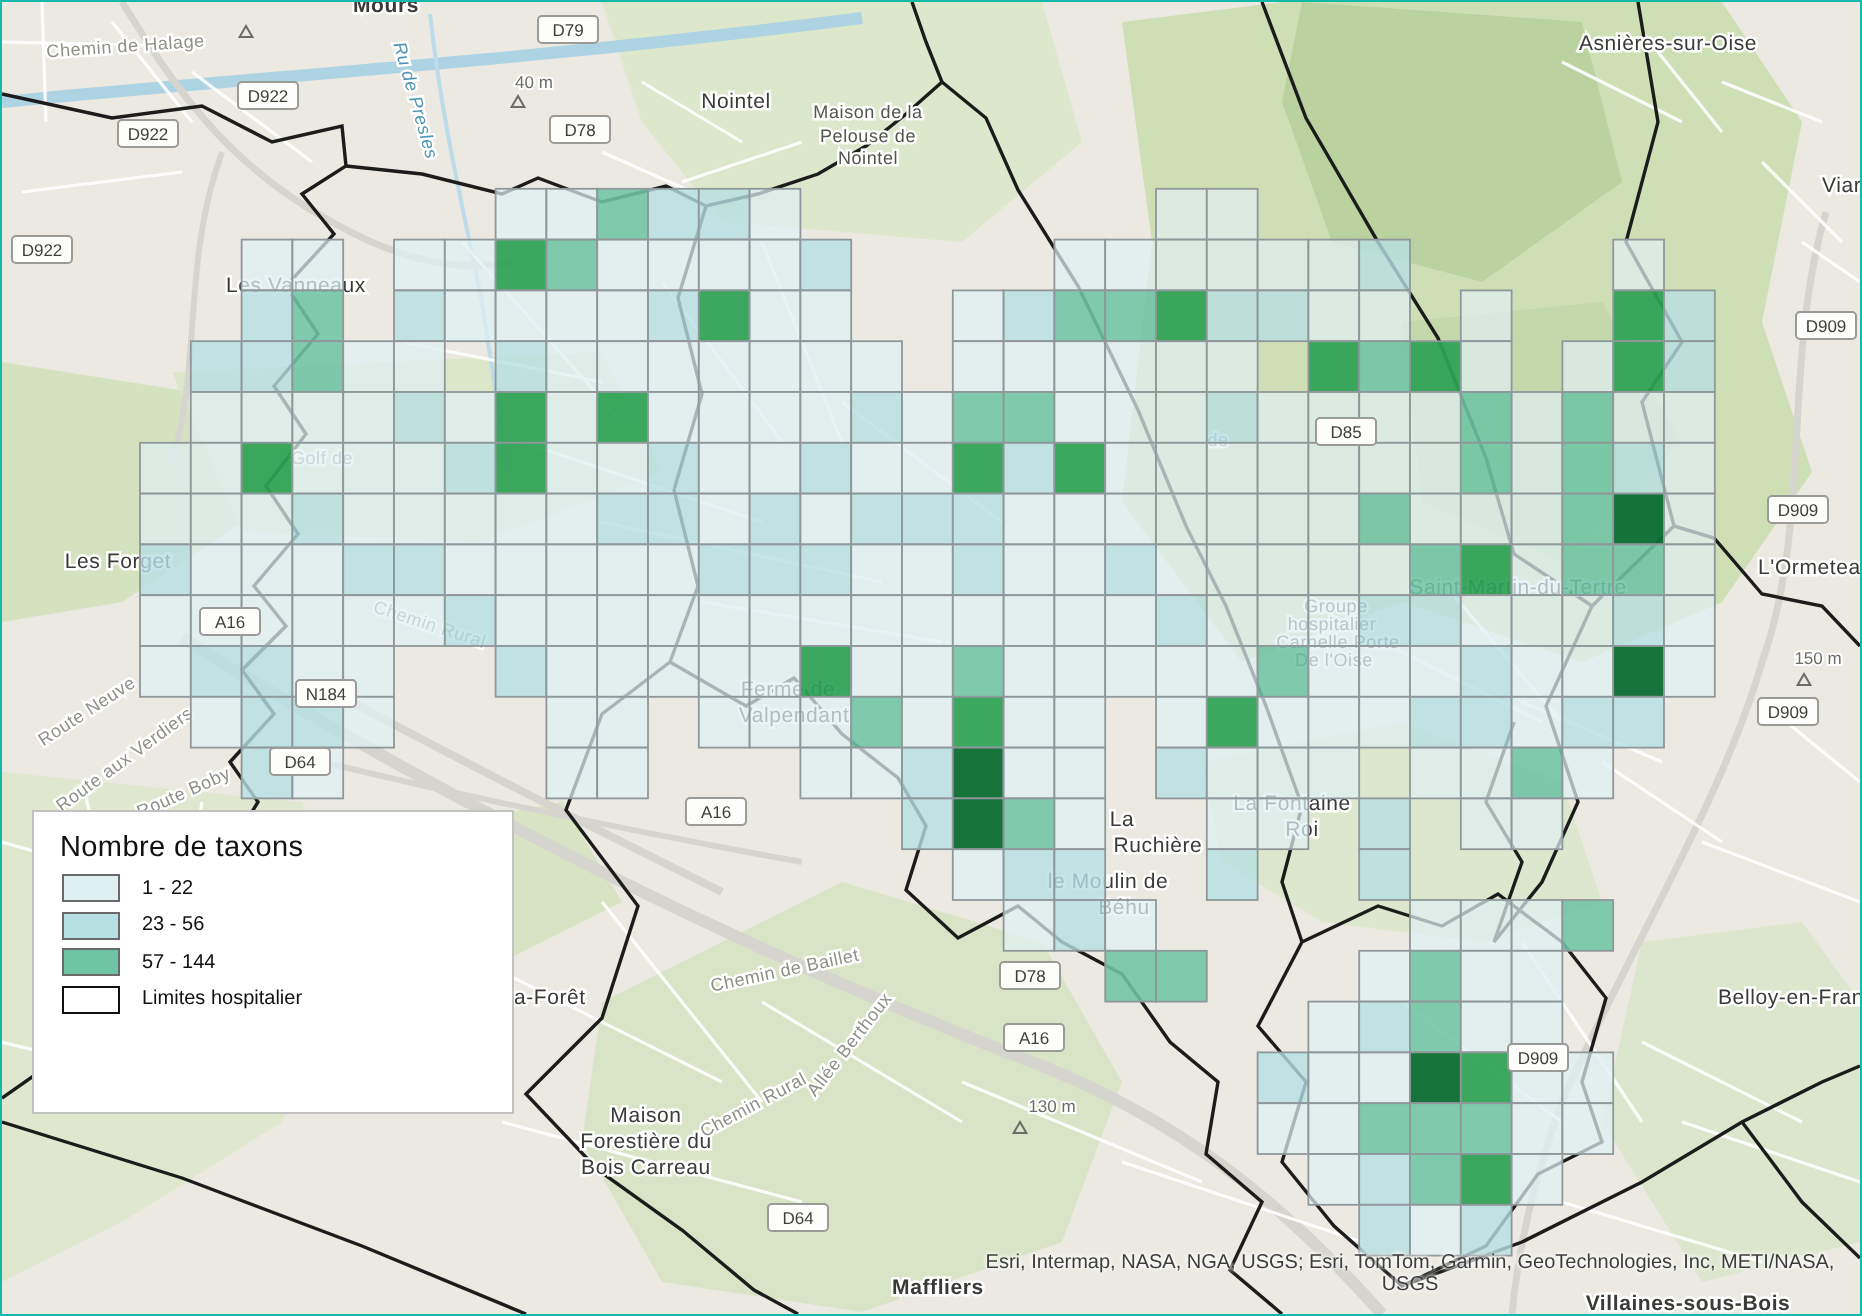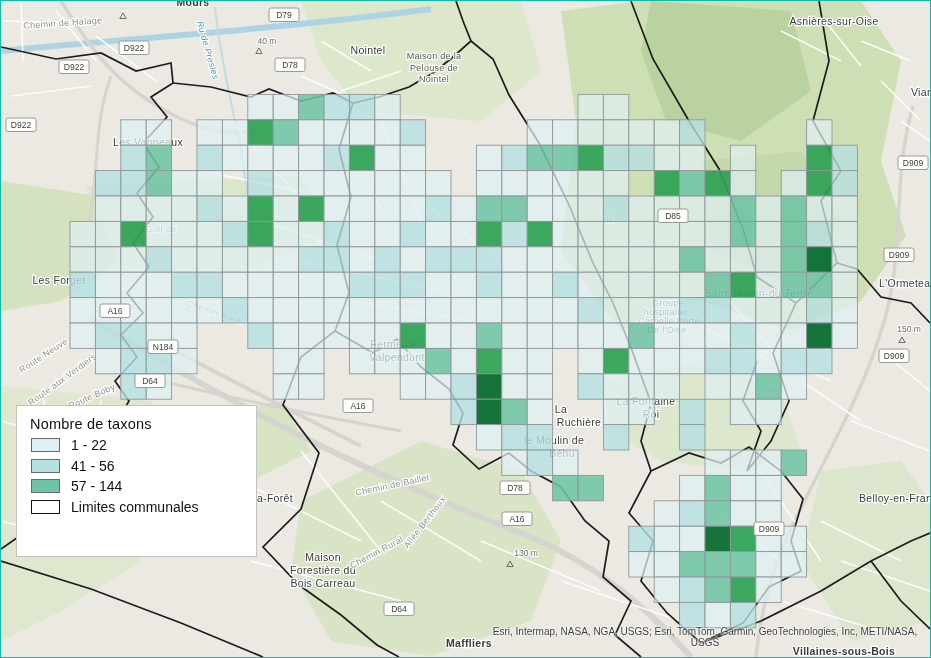--- a/index.html
+++ b/index.html
@@ -6,21 +6,21 @@
   #stage{position:relative;width:931px;height:658px;overflow:hidden;
          border:1px solid #14b8a6;box-sizing:border-box;
          font-family:"Liberation Sans",sans-serif;background:#fca5a5;}
   #map-svg{position:absolute;left:0;top:0;}
   .legend{position:absolute;left:15px;top:404px;width:241px;height:152px;
           background:#ffffff;border:1px solid #c2c2c2;box-sizing:border-box;z-index:5;}
   .legend-title{font-size:14.5px;color:#111;margin:10px 0 5px 13px;letter-spacing:.2px;}
   .legend-item{display:flex;align-items:center;margin:4.5px 0 0 14px;}
   .swatch{width:29px;height:14px;border:1px solid #6a6a6a;box-sizing:border-box;flex:none;}
   .swatch.boundary{border:1.5px solid #111;background:#fff;}
-  .legend-label{font-size:14px;color:#111;margin-left:11px;white-space:nowrap;}
+  .legend-label{font-size:10px;color:#111;margin-left:11px;white-space:nowrap;}
   .attribution{position:absolute;left:478px;top:625px;width:452px;text-align:center;
                font-size:10px;color:#3d3d3d;z-index:4;
                text-shadow:0 0 2px #fff,0 0 2px #fff,0 0 3px #fff;}
 </style>
 </head>
 <body>
 
 <div id="stage">
   <svg id="map-svg" width="929" height="656" viewBox="0 0 929 656">
     <g id="base">
@@ -600,27 +600,27 @@
 
   <div class="legend">
     <div class="legend-title">Nombre de taxons</div>
     <div id="legend-items">
         <div class="legend-item">
           <span class="swatch" style="background: rgb(223, 240, 243);"></span>
           <span class="legend-label">1 - 22</span>
         </div>
         <div class="legend-item">
           <span class="swatch" style="background: rgb(183, 224, 226);"></span>
-          <span class="legend-label">41 - 56</span>
+          <span class="legend-label">23 - 56</span>
         </div>
         <div class="legend-item">
           <span class="swatch" style="background: rgb(111, 196, 165);"></span>
           <span class="legend-label">57 - 144</span>
         </div>
         <div class="legend-item">
           <span class="swatch boundary"></span>
-          <span class="legend-label">Limites communales</span>
+          <span class="legend-label">Limites hospitalier</span>
         </div>
       </div>
   </div>
 
   <div class="attribution">Esri, Intermap, NASA, NGA, USGS; Esri, TomTom, Garmin, GeoTechnologies, Inc, METI/NASA, USGS</div>
 </div>
 
 </body></html>

